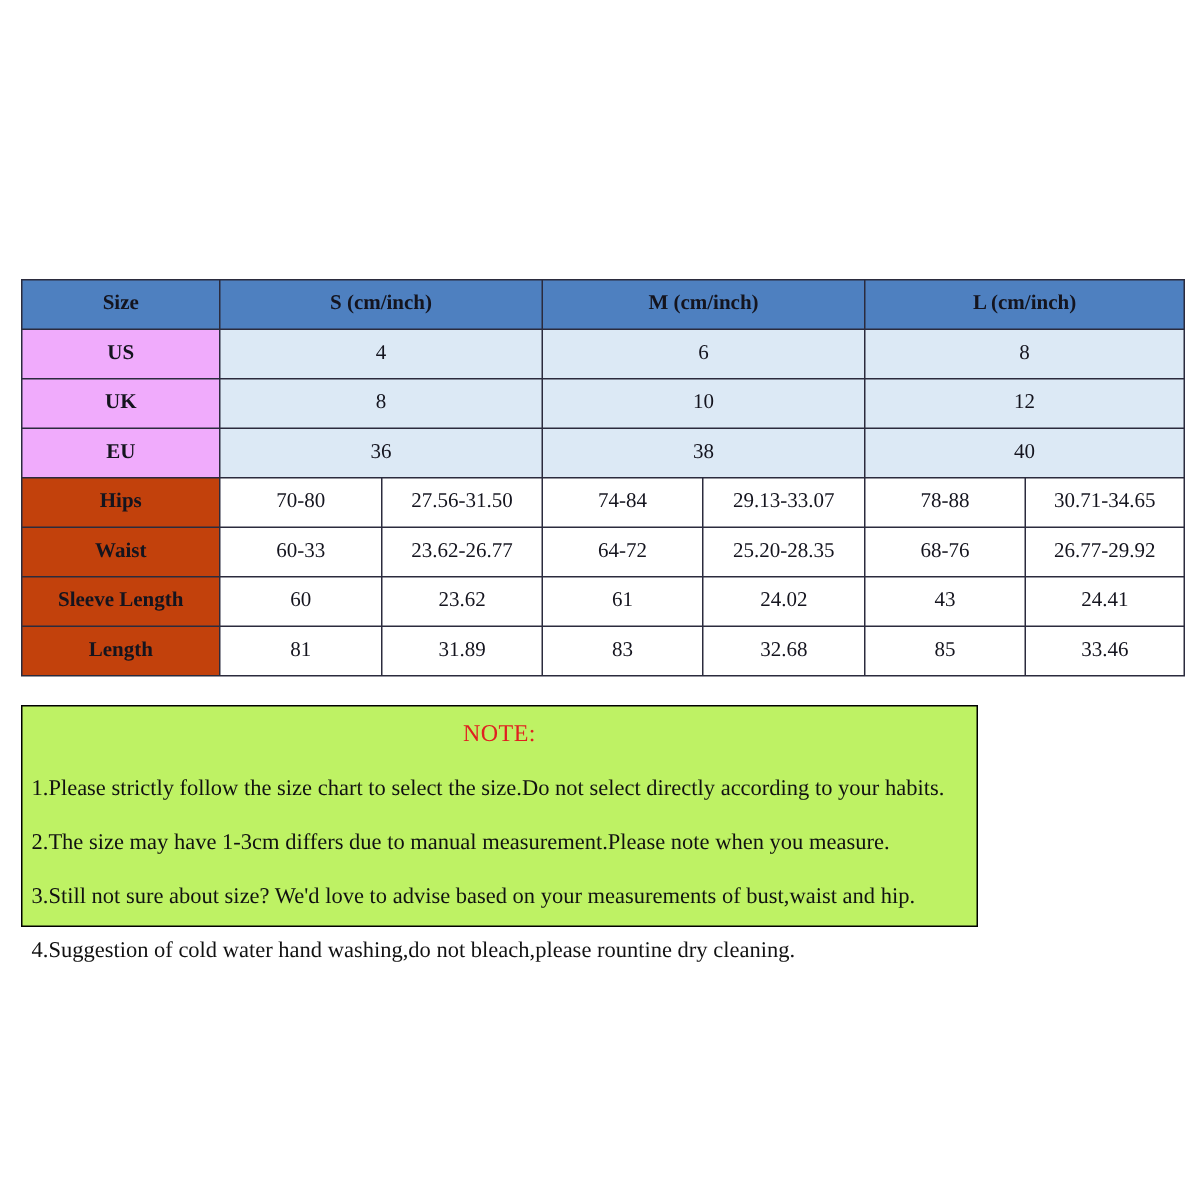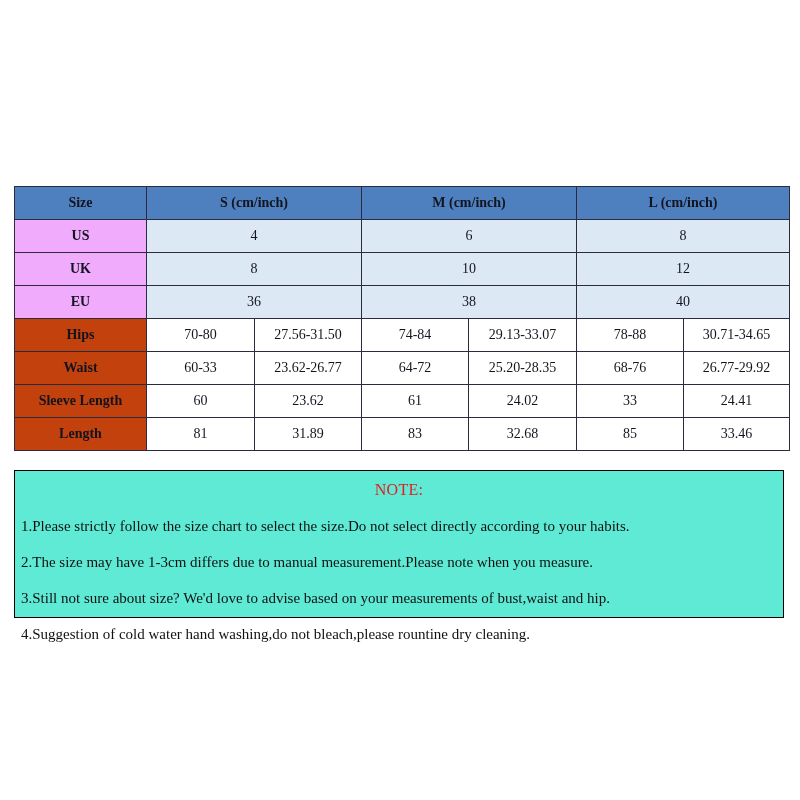--- a/index.html
+++ b/index.html
@@ -74,24 +74,24 @@
   .cell-white {
     background: #ffffff;
     font-weight: normal;
   }
 
   
   #note-box {
     position: absolute;
     left: 14px;
     top: 470px;
-    width: 770px;
+    width: 638px;
     height: 148px;
     border: 1.6px solid #000000;
-    background: #5eead4;
+    background: #bef264;
     box-sizing: border-box;
   }
 
   #note-title {
     text-align: center;
     color: #e02020;
     font-size: 16px;
     font-weight: normal;
     margin-top: 10px;
     letter-spacing: 0.3px;
@@ -170,21 +170,21 @@
         <td class="cell-white">68-76</td>
         <td class="cell-white">26.77-29.92</td>
       </tr>
 
       <tr>
         <td class="cell-rowlabel-blue">Sleeve Length</td>
         <td class="cell-white">60</td>
         <td class="cell-white">23.62</td>
         <td class="cell-white">61</td>
         <td class="cell-white">24.02</td>
-        <td class="cell-white">33</td>
+        <td class="cell-white">43</td>
         <td class="cell-white">24.41</td>
       </tr>
 
       <tr>
         <td class="cell-rowlabel-blue">Length</td>
         <td class="cell-white">81</td>
         <td class="cell-white">31.89</td>
         <td class="cell-white">83</td>
         <td class="cell-white">32.68</td>
         <td class="cell-white">85</td>

